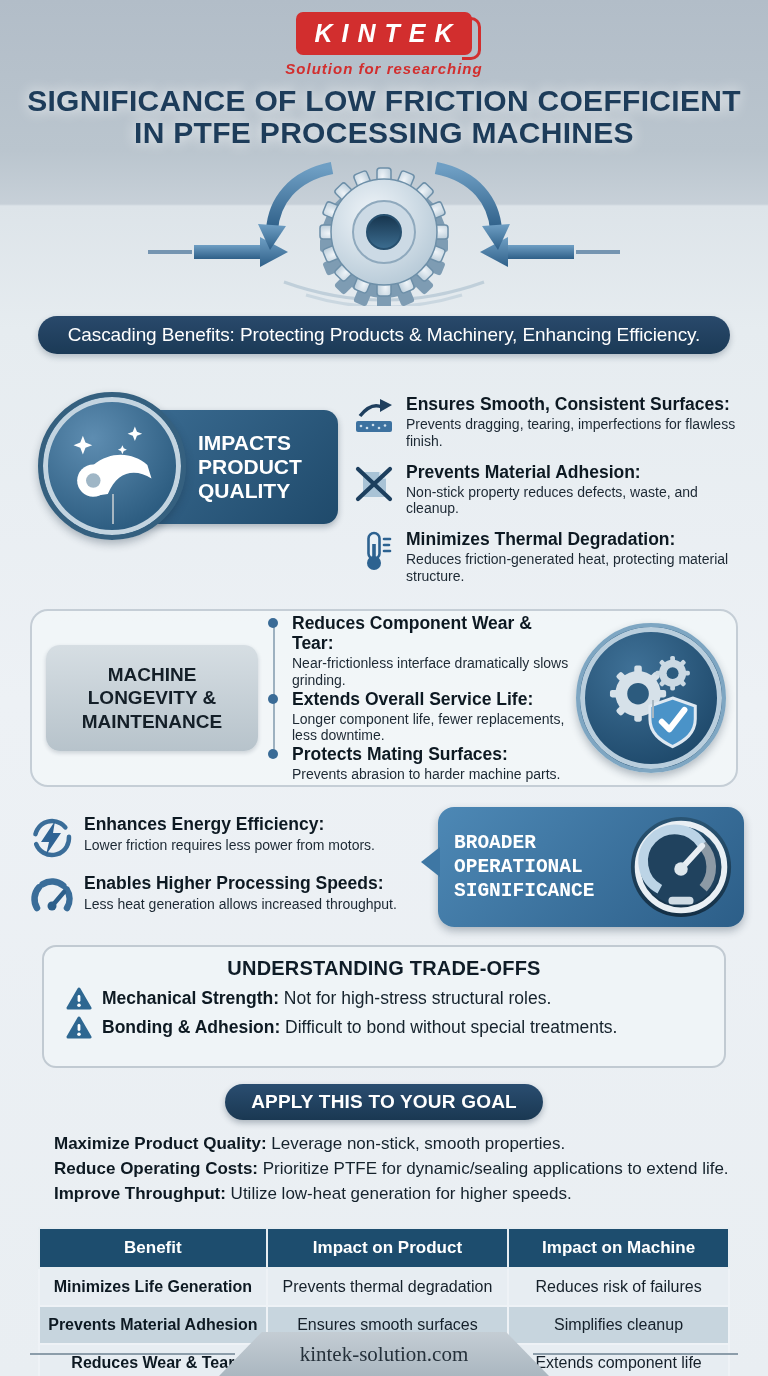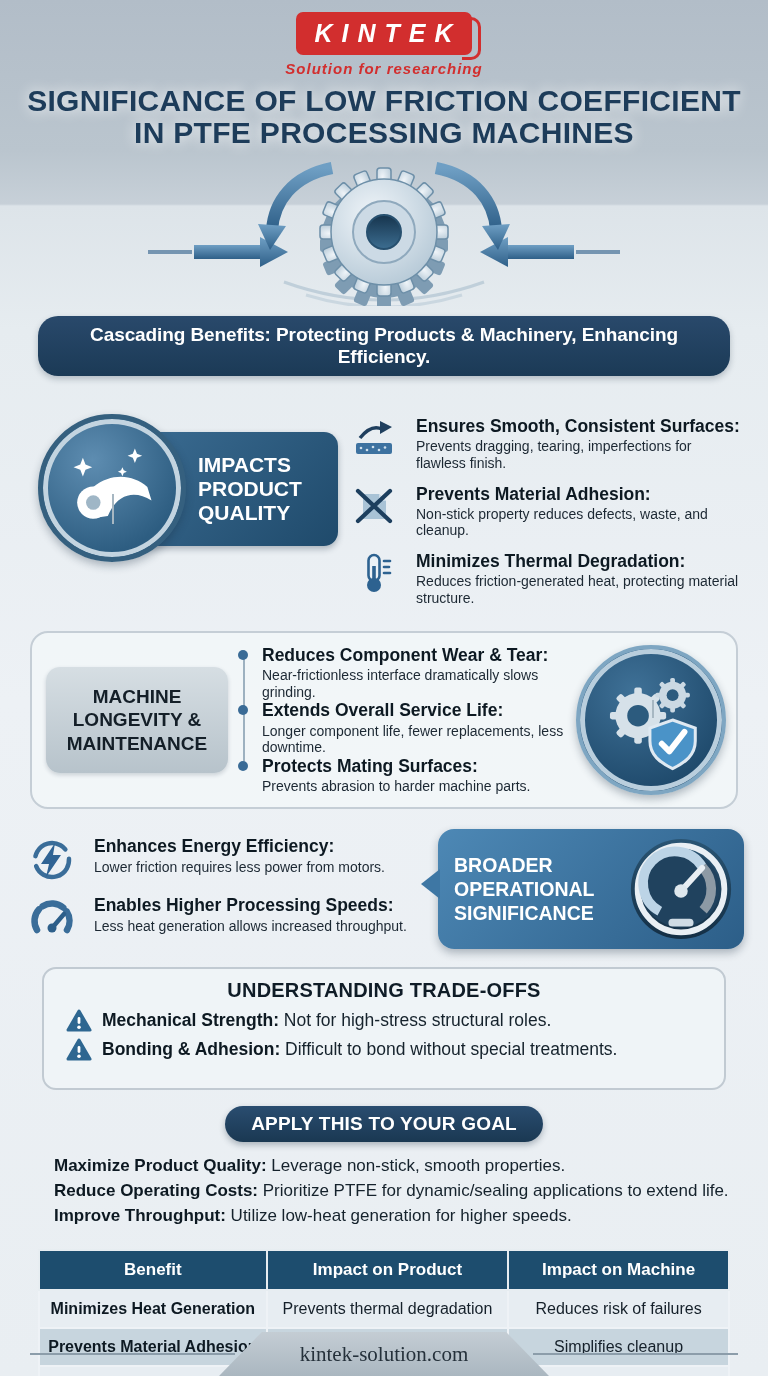--- a/index.html
+++ b/index.html
@@ -22,54 +22,54 @@
   .tagline{ color:#d22e2e; font-weight:bold; font-style:italic; font-size:15px; margin-top:5px; letter-spacing:1px; }
   .title{
     margin-top:8px; text-align:center; color:#1d3c5a; font-weight:bold; font-size:30px;
     line-height:1.08; letter-spacing:.3px; text-shadow:0 0 14px rgba(255,255,255,.95);
   }
   
   .hero{ margin-top:4px; height:152px; display:flex; justify-content:center; }
   
   .banner{
     margin:10px 38px 0; background:linear-gradient(180deg,#29496b,#1b3a56);
-    color:#fff; font-weight:bold; font-size:19px; letter-spacing:-.1px; text-align:center;
+    color:#fff; font-weight:normal; font-size:19px; letter-spacing:-.1px; text-align:center;
     border-radius:20px; padding:8px 11px; box-shadow:0 3px 6px rgba(20,40,60,.25);
   }
   
   .sec1{ display:flex; margin:38px 26px 0 38px; gap:14px; }
   .badge-quality{ position:relative; width:300px; height:150px; flex:none; }
   .label-quality{
     position:absolute; left:92px; top:18px; width:208px; height:114px;
     background:linear-gradient(135deg,#3b6c92,#1f4a6b); border-radius:14px;
     display:flex; align-items:center; padding-left:68px;
     color:#fff; font-weight:bold; font-size:21px; line-height:1.15;
     box-shadow:0 3px 6px rgba(20,40,60,.3);
   }
   .circle-badge{
     position:absolute; left:0; top:0; width:148px; height:148px; border-radius:50%;
     background:radial-gradient(circle at 36% 30%,#5e8db1,#2d5d81 72%);
     border:5px solid #35607f; box-shadow:inset 0 0 0 5px #c3d4e0, 0 4px 8px rgba(20,40,60,.3);
     display:flex; align-items:center; justify-content:center;
   }
   .benefits{ flex:1; display:flex; flex-direction:column; gap:12px; padding-top:2px; }
-  .b-item{ display:flex; gap:20px; align-items:flex-start; }
+  .b-item{ display:flex; gap:10px; align-items:flex-start; }
   .b-item .ic{ width:44px; flex:none; display:flex; justify-content:center; padding-top:2px; }
   .b-item h3{ font-size:17.5px; color:#0d1922; line-height:1.15; }
   .b-item p{ font-size:14px; color:#1c2833; margin-top:2px; line-height:1.2; }
   
   .conn{ position:absolute; width:2px; background:#a7b7c2; }
   
   .sec2{
     margin:24px 30px 0; border:2px solid #c5ced6; border-radius:18px;
     background:rgba(249,252,253,.45); display:flex; align-items:center;
     padding:14px 10px 14px 14px; gap:6px; height:178px;
   }
   .label-machine{
-    width:182px; flex:none; background:linear-gradient(180deg,#d6dee3,#b7c3cb);
+    width:212px; flex:none; background:linear-gradient(180deg,#d6dee3,#b7c3cb);
     border-radius:14px; padding:18px 6px; text-align:center; font-weight:bold;
     font-size:19px; color:#141f28; line-height:1.22; box-shadow:0 2px 4px rgba(20,40,60,.18);
   }
   .bullets{ flex:1; position:relative; padding-left:28px; display:flex; flex-direction:column; }
   .bullets::before{ content:''; position:absolute; left:9px; top:12px; bottom:34px; width:2px; background:#9db1c0; }
   .bullet{ position:relative; }
   .bullet::before{ content:''; position:absolute; left:-24px; top:5px; width:10px; height:10px; border-radius:50%; background:#3a6b96; }
   .bullet h3{ font-size:17.5px; color:#0d1922; line-height:1.15; }
   .bullet p{ font-size:14px; color:#1c2833; margin-top:2px; line-height:1.2; }
   .circle-badge2{
@@ -79,20 +79,21 @@
     display:flex; align-items:center; justify-content:center;
   }
   
   .sec3{ display:flex; margin:20px 24px 0 30px; gap:10px; align-items:center; }
   .ops-items{ flex:1; display:flex; flex-direction:column; gap:13px; }
   .badge-ops{
     position:relative; width:306px; height:120px; flex:none;
     background:linear-gradient(135deg,#4d88b5,#2c5e88); border-radius:16px;
     display:flex; align-items:center; gap:8px; padding:8px 10px 8px 16px;
     box-shadow:0 4px 8px rgba(20,40,60,.3);
+    font-family:Liberation Mono, monospace;
   }
   .badge-ops::before{
     content:''; position:absolute; left:-17px; top:40px;
     border-top:15px solid transparent; border-bottom:15px solid transparent; border-right:19px solid #3e77a4;
   }
   .badge-ops .t{ color:#fff; font-weight:bold; font-size:19.5px; line-height:1.24; flex:1; }
   
   .tradeoffs{
     margin:18px 42px 0; border:2px solid #c1cad2; border-radius:14px;
     background:rgba(240,245,248,.8); padding:10px 18px 26px;
@@ -534,21 +535,21 @@
   <table class="cmp">
     <thead>
       <tr>
         <th>Benefit</th>
         <th>Impact on Product</th>
         <th>Impact on Machine</th>
       </tr>
     </thead>
     <tbody>
       <tr>
-        <td>Minimizes Heat Generation</td>
+        <td>Minimizes Life Generation</td>
         <td>Prevents thermal degradation</td>
         <td>Reduces risk of failures</td>
       </tr>
       <tr>
         <td>Prevents Material Adhesion</td>
         <td>Ensures smooth surfaces</td>
         <td>Simplifies cleanup</td>
       </tr>
       <tr>
         <td>Reduces Wear &amp; Tear</td>

